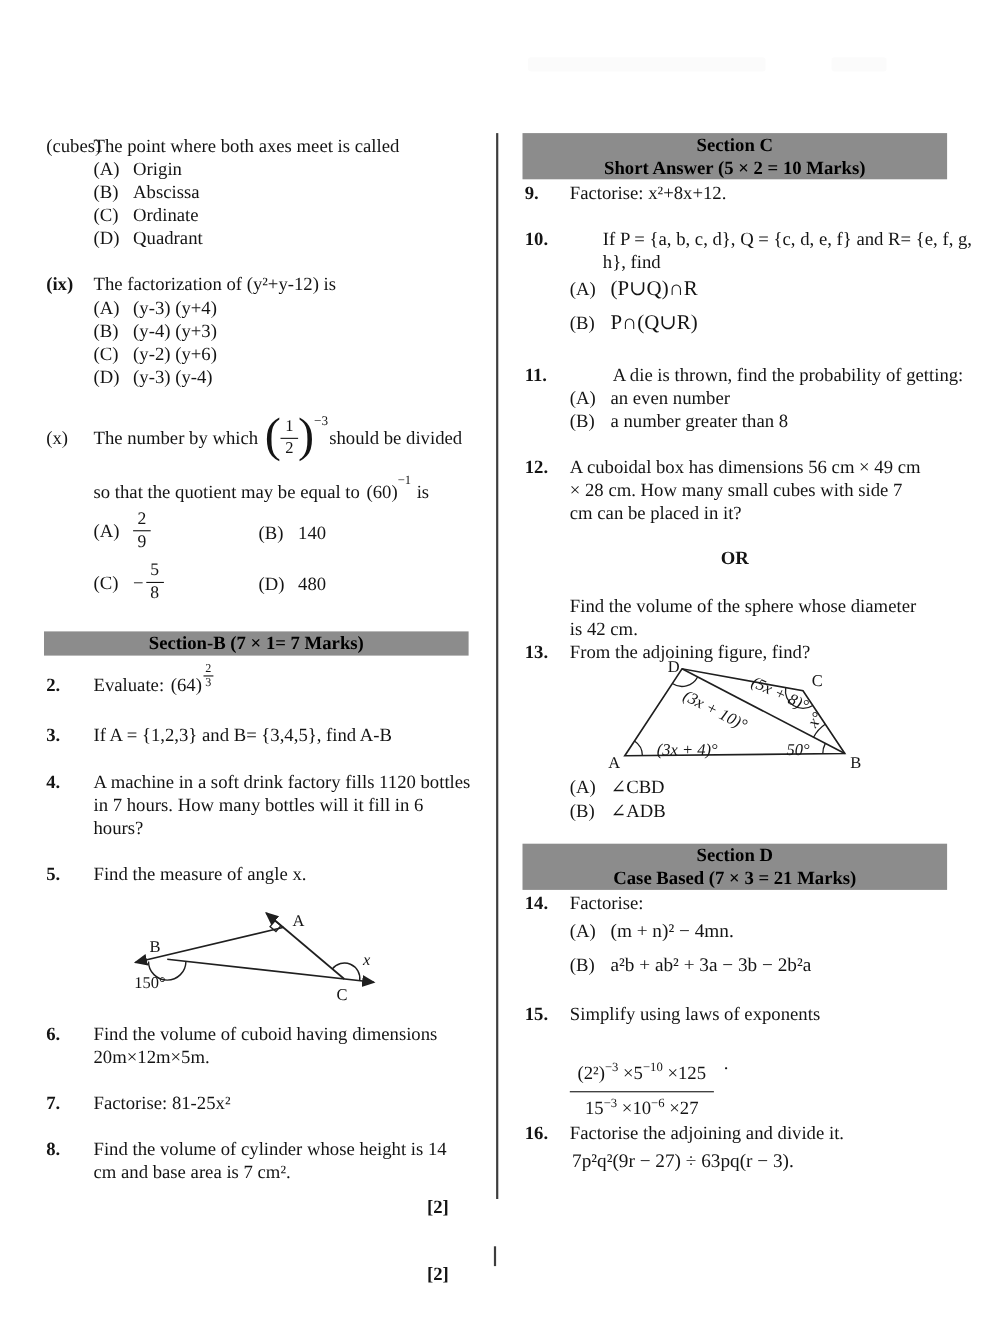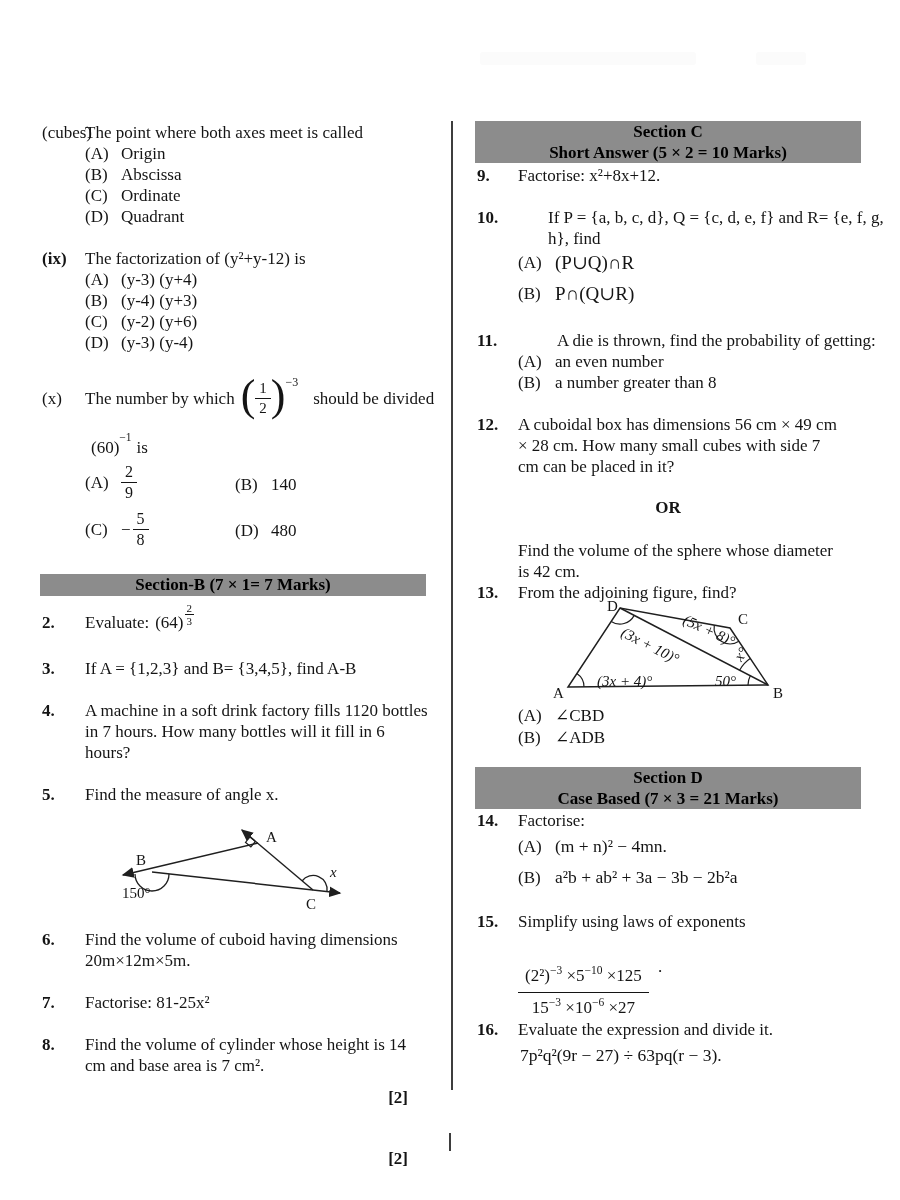--- a/index.html
+++ b/index.html
@@ -86,23 +86,24 @@
 <div class="line" style="left:42px;top:372px;height:52px;align-items:center;">
   <span class="num" style="font-weight:normal;">(x)</span>
   <span>The number by which</span>
   <span class="bigp" style="margin-left:6px;">(</span>
   <span class="frac">
       <span class="fn">1</span>
       <span class="fd">2</span>
     </span>
   <span class="bigp">)</span>
   <span class="bexp">−3</span>
-  <span style="margin-left:15px;">should be divided</span>
+  <span style="margin-left:1px;">should be divided</span>
 </div>
 <div class="line" style="left:85px;top:437px;">
+  <span>so that the quotient may be equal to</span>
   <span style="margin-left:6px;">(60)</span>
     <sup class="sup">−1</sup>
   <span style="margin-left:5px;">is</span>
 </div>
 <div class="line" style="left:85px;top:460px;height:44px;align-items:center;">
   <span class="optl">(A)</span>
   <span class="frac" style="font-size:16px;line-height:18px;">
       <span class="fn">2</span>
       <span class="fd">9</span>
     </span>
@@ -300,17 +301,17 @@
 <div class="bigfrac" style="left:518px;top:933px;margin-top:32px;">
   <div class="bfn"><span>(2²)</span><sup class="sup">−3</sup><span> ×5</span><sup class="sup">−10</sup><span> ×125</span></div>
   <div class="bfd"><span>15</span><sup class="sup">−3</sup><span> ×10</span><sup class="sup">−6</sup><span> ×27</span></div>
 </div>
 <div class="line" style="left:658px;top:956px;">
   <span>.</span>
 </div>
 
 <div class="line" style="left:477px;top:1019px;">
   <span class="numr">16.</span>
-  <span class="qt">Evaluate the expression and divide it.</span>
+  <span class="qt">Factorise the adjoining and divide it.</span>
 </div>
 <div class="line" style="left:520px;top:1045px;">
   <span style="font-size:17.5px;">7p²q²(9r − 27) ÷ 63pq(r − 3).</span>
 </div>
 
 </body></html>

